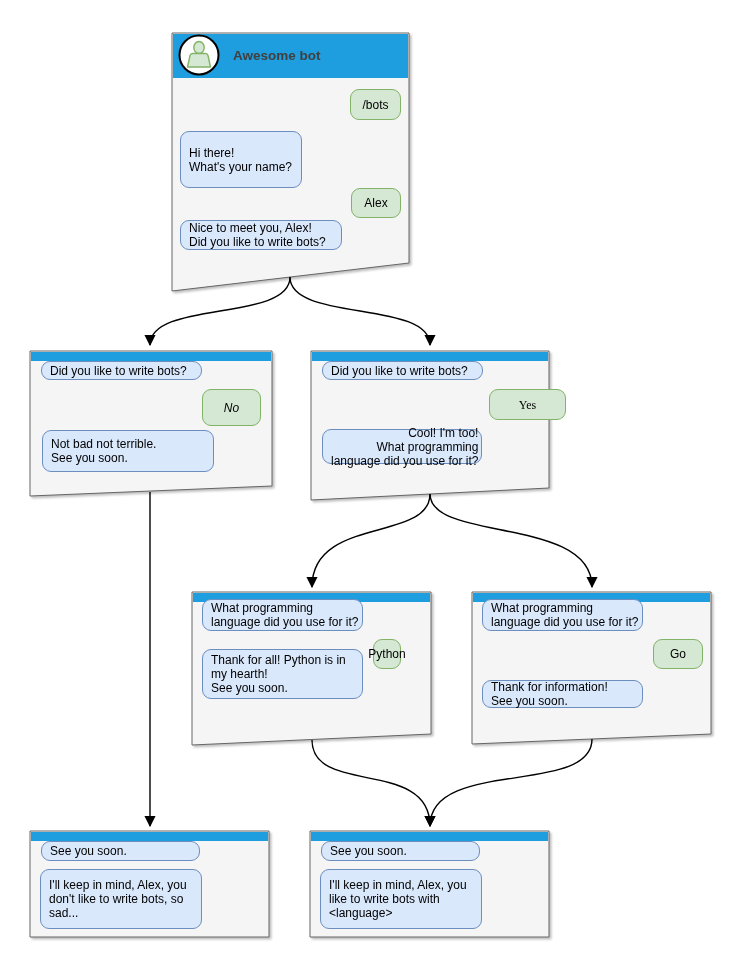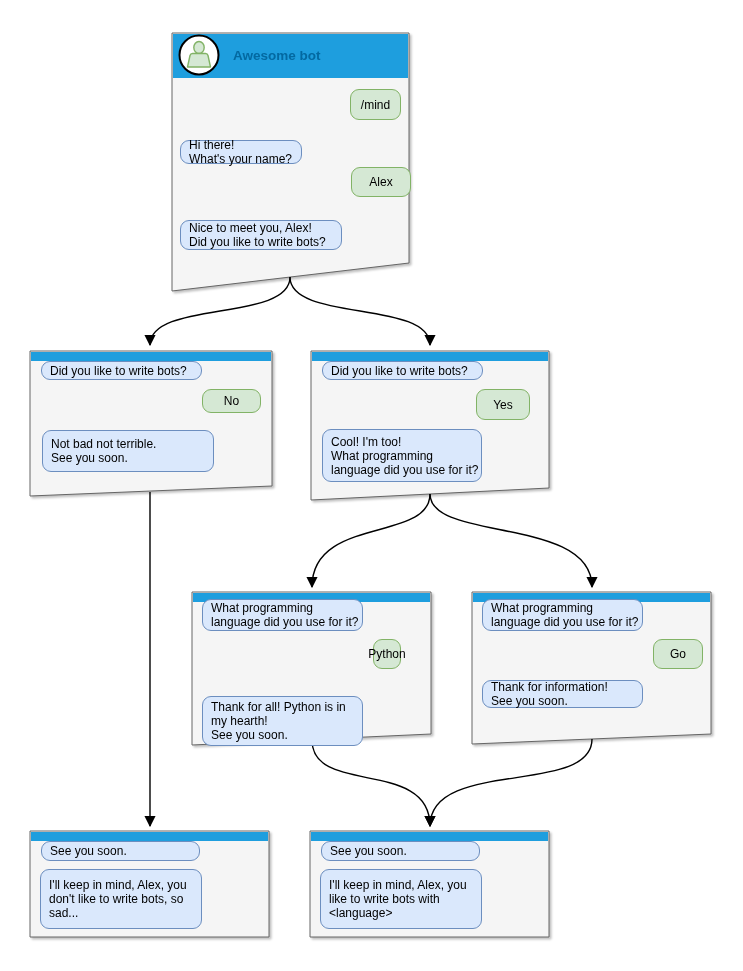--- a/index.html
+++ b/index.html
@@ -22,21 +22,21 @@
   .main-header{
     position:absolute;z-index:2;
     background:#1E9EDE;
     display:flex;align-items:center;
   }
   .avatar{
     position:absolute;z-index:3;
   }
   .bot-title{
     position:absolute;z-index:3;
-    color:#0369a1;font-weight:bold;font-size:13.5px;
+    color:#404040;font-weight:bold;font-size:13.5px;
     line-height:45px;height:45px;
     white-space:pre;
   }
   .bubble{
     position:absolute;z-index:3;
     box-sizing:border-box;
     font-size:12px;line-height:14px;color:#000000;
     white-space:pre;
     display:flex;align-items:center;
     border-radius:9px;
@@ -88,45 +88,45 @@
   <div class="main-header" style="left:173px;top:34px;width:235px;height:44px;"></div>
   <div class="avatar" style="left:178px;top:34px;width:42px;height:42px;">
     <svg width="42" height="42" viewBox="0 0 42 42">
       <circle cx="21" cy="21" r="19.5" fill="#ffffff" stroke="#000000" stroke-width="2"></circle>
       <ellipse cx="21" cy="13.5" rx="5.2" ry="6" fill="#D5E8D4" stroke="#82B366" stroke-width="1.4"></ellipse>
       <path d="M9.5,33 L12,21.5 Q12.5,19.5 14.5,19.5 L27.5,19.5 Q29.5,19.5 30,21.5 L32.5,33 Z" fill="#D5E8D4" stroke="#82B366" stroke-width="1.4" stroke-linejoin="round"></path>
     </svg>
   </div>
   <div class="bot-title" style="left:233px;top:33px;">Awesome bot</div>
 
-  <div class="bubble user-msg" style="left:350px;top:89px;width:51px;height:31px;">/mind</div>
-  <div class="bubble bot-msg" style="left:180px;top:140px;width:122px;height:24px;">Hi there!
+  <div class="bubble user-msg" style="left:350px;top:89px;width:51px;height:31px;">/bots</div>
+  <div class="bubble bot-msg" style="left:180px;top:131px;width:122px;height:57px;">Hi there!
 What's your name?</div>
-  <div class="bubble user-msg" style="left:351px;top:167px;width:60px;height:30px;">Alex</div>
+  <div class="bubble user-msg" style="left:351px;top:188px;width:50px;height:30px;">Alex</div>
   <div class="bubble bot-msg" style="left:180px;top:220px;width:162px;height:30px;">Nice to meet you, Alex!
 Did you like to write bots?</div>
 
   <div class="strip" style="left:31px;top:352px;width:240px;height:9px;"></div>
   <div class="bubble bot-msg" style="left:41px;top:361px;width:161px;height:19px;">Did you like to write bots?</div>
-  <div class="bubble user-msg" style="left:202px;top:389px;width:59px;height:24px;">No</div>
+  <div class="bubble user-msg" style="left:202px;top:389px;width:59px;height:37px;font-style:italic;">No</div>
   <div class="bubble bot-msg" style="left:42px;top:430px;width:172px;height:42px;">Not bad not terrible.
 See you soon.</div>
 
   <div class="strip" style="left:312px;top:352px;width:236px;height:9px;"></div>
   <div class="bubble bot-msg" style="left:322px;top:361px;width:161px;height:19px;">Did you like to write bots?</div>
-  <div class="bubble user-msg" style="left:476px;top:389px;width:54px;height:31px;">Yes</div>
-  <div class="bubble bot-msg" style="left:322px;top:429px;width:160px;height:53px;">Cool! I'm too!
+  <div class="bubble user-msg" style="left:489px;top:389px;width:77px;height:31px;font-family:Liberation Serif, serif;">Yes</div>
+  <div class="bubble bot-msg" style="left:322px;top:429px;width:160px;height:35px;text-align:right;">Cool! I'm too!
 What programming
 language did you use for it?</div>
 
   <div class="strip" style="left:193px;top:593px;width:237px;height:9px;"></div>
   <div class="bubble bot-msg" style="left:202px;top:599px;width:161px;height:32px;">What programming
 language did you use for it?</div>
   <div class="bubble user-msg" style="left:373px;top:639px;width:28px;height:30px;">Python</div>
-  <div class="bubble bot-msg" style="left:202px;top:696px;width:161px;height:50px;">Thank for all! Python is in
+  <div class="bubble bot-msg" style="left:202px;top:649px;width:161px;height:50px;">Thank for all! Python is in
 my hearth!
 See you soon.</div>
 
   <div class="strip" style="left:473px;top:593px;width:237px;height:9px;"></div>
   <div class="bubble bot-msg" style="left:482px;top:599px;width:161px;height:32px;">What programming
 language did you use for it?</div>
   <div class="bubble user-msg" style="left:653px;top:639px;width:50px;height:30px;">Go</div>
   <div class="bubble bot-msg" style="left:482px;top:680px;width:161px;height:28px;">Thank for information!
 See you soon.</div>
 

